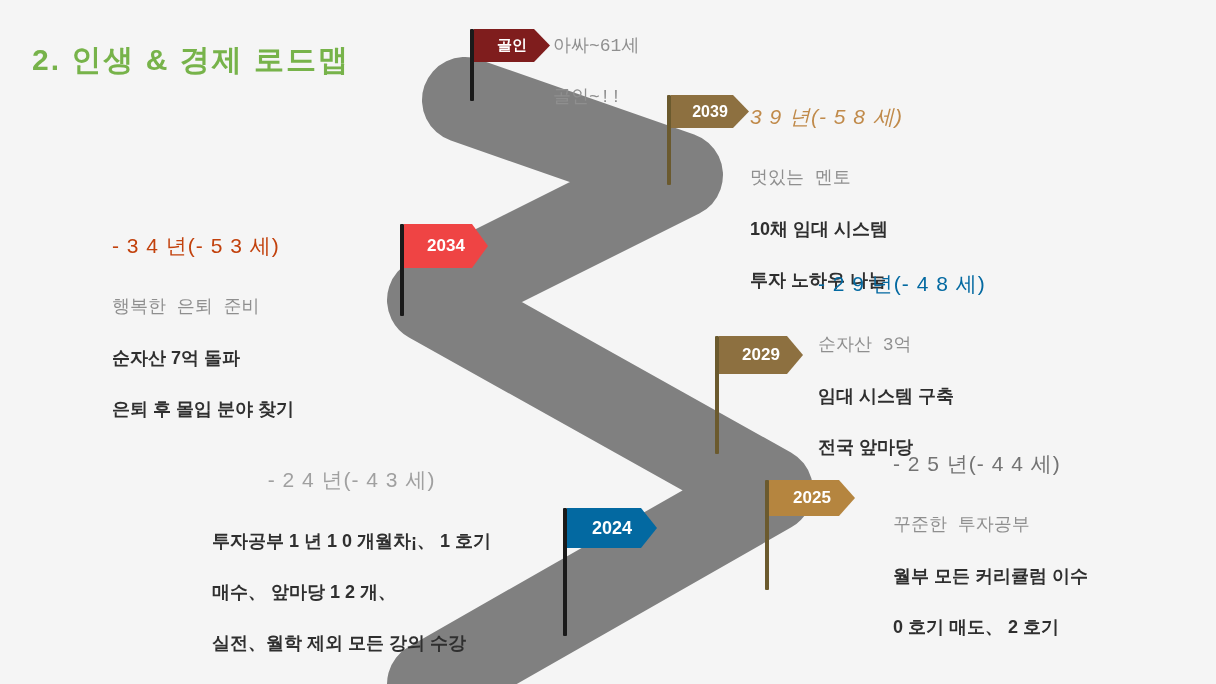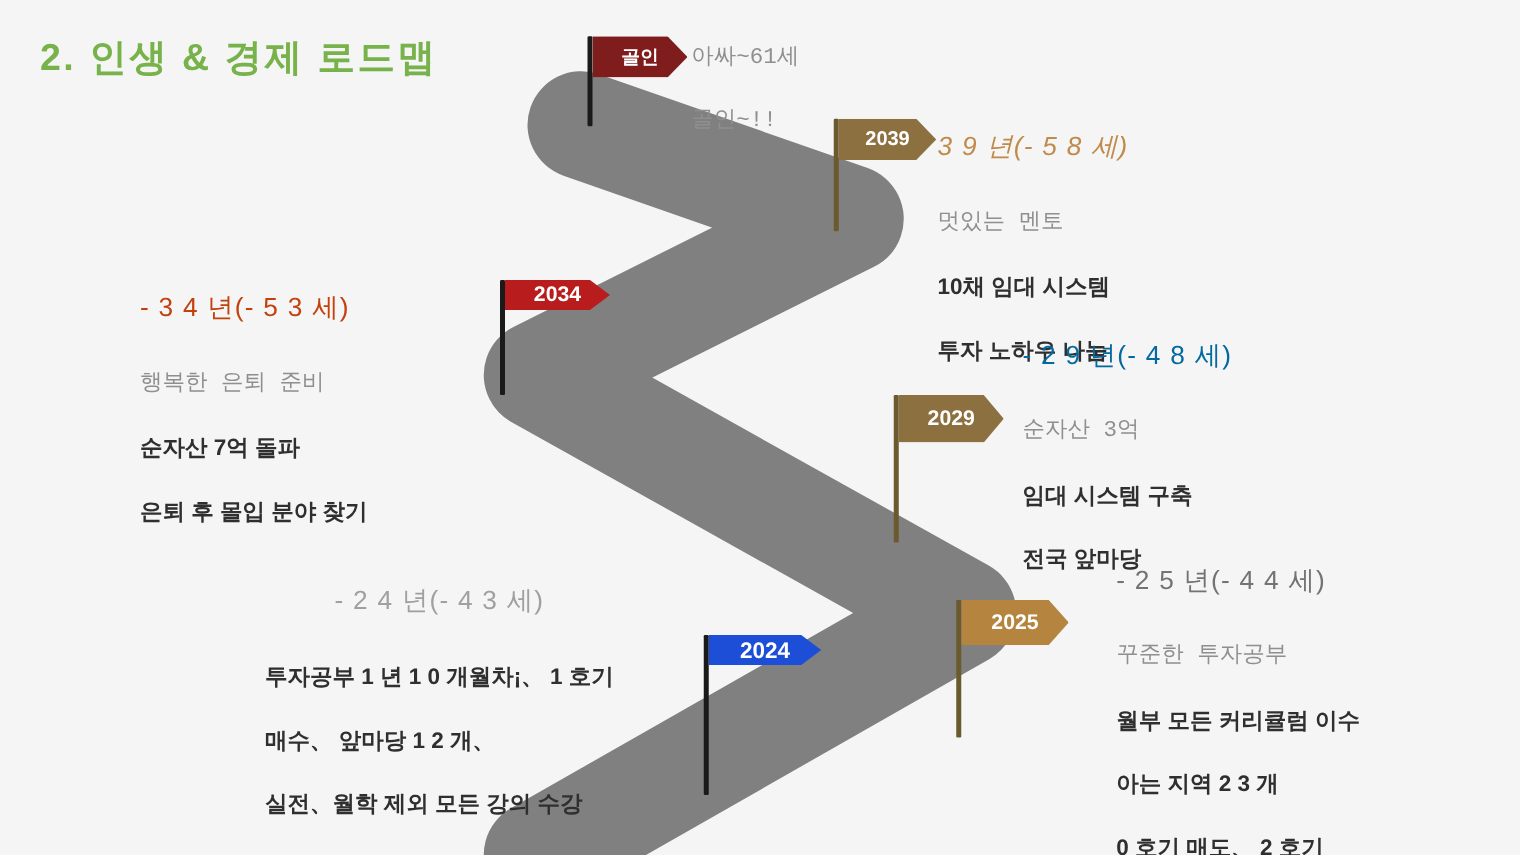--- a/index.html
+++ b/index.html
@@ -13,21 +13,21 @@
     height: 684px;
     background: #f5f5f5;
     overflow: hidden;
     font-family: "Liberation Sans", "DejaVu Sans", sans-serif;
   }
 
   
   #title {
     position: absolute;
     left: 32px;
-    top: 26px;
+    top: 40px;
     font-size: 30px;
     font-weight: bold;
     letter-spacing: 2px;
     color: #77b34a;
     white-space: nowrap;
   }
 
   
   #road-svg {
     position: absolute;
@@ -125,32 +125,32 @@
     <div class="head" style="color:#c08a4a; font-weight:normal;font-style:italic;">3 9 년(- 5 8 세)</div>
     <div class="body">
       <span class="body-line muted">멋있는 멘토</span>
       <span class="body-line strong">10채 임대 시스템</span>
       <span class="body-line strong">투자 노하우 나눔</span>
     </div>
   </div>
 
   <div class="flag" style="left:400px; top:224px; width:95px; height:92px;">
     <div class="pole" style="height:92px; background:#1a1a1a;"></div>
-    <div class="banner" style="left:4px; width:84px; height:24px; background:#b91c1c; font-size:17px;text-align:right;">2034</div>
+    <div class="banner" style="left:4px; width:84px; height:44px; background:#ef4444; font-size:17px;text-align:right;">2034</div>
   </div>
   <div class="block align-left" style="left:112px; top:232px;">
     <div class="head" style="color:#c2410c; font-weight:normal;">- 3 4 년(- 5 3 세)</div>
     <div class="body">
       <span class="body-line muted">행복한 은퇴 준비</span>
       <span class="body-line strong">순자산 7억 돌파</span>
       <span class="body-line strong">은퇴 후 몰입 분야 찾기</span>
     </div>
   </div>
 
-  <div class="flag" style="left:715px; top:316px; width:100px; height:118px;">
+  <div class="flag" style="left:715px; top:336px; width:100px; height:118px;">
     <div class="pole" style="height:118px; background:#6b5a2e;"></div>
     <div class="banner" style="left:4px; width:84px; height:38px; background:#8d7040; font-size:17px;">2029</div>
   </div>
   <div class="block align-left" style="left:818px; top:270px;">
     <div class="head" style="color:#0369a1; font-weight:normal;">- 2 9 년(- 4 8 세)</div>
     <div class="body">
       <span class="body-line muted">순자산 3억</span>
       <span class="body-line strong">임대 시스템 구축</span>
       <span class="body-line strong">전국 앞마당</span>
     </div>
@@ -158,29 +158,28 @@
 
   <div class="flag" style="left:765px; top:480px; width:100px; height:110px;">
     <div class="pole" style="height:110px; background:#6b5a2e;"></div>
     <div class="banner" style="left:4px; width:86px; height:36px; background:#b5853f; font-size:17px;">2025</div>
   </div>
   <div class="block align-left" style="left:893px; top:450px;">
     <div class="head" style="color:#737373; font-weight:normal;">- 2 5 년(- 4 4 세)</div>
     <div class="body">
       <span class="body-line muted">꾸준한 투자공부</span>
       <span class="body-line strong">월부 모든 커리큘럼 이수</span>
-      <span class="body-line strong">아는 지역  2 3 개</span>
       <span class="body-line strong"> 0 호기 매도、  2 호기</span>
       
     </div>
   </div>
 
   <div class="flag" style="left:563px; top:508px; width:100px; height:128px;">
     <div class="pole" style="height:128px; background:#1a1a1a;"></div>
-    <div class="banner" style="left:4px; width:90px; height:24px; background:#1d4ed8; font-size:18px;">2024</div>
+    <div class="banner" style="left:4px; width:90px; height:40px; background:#0369a1; font-size:18px;">2024</div>
   </div>
   <div class="block align-left" style="left:212px; top:466px;">
     <div class="head" style="color:#a0a0a0; font-weight:normal; text-align:center;">- 2 4 년(- 4 3 세)</div>
     <div class="body">
       <span class="body-line strong">투자공부  1 년  1 0 개월차¡、  1 호기</span>
       <span class="body-line strong">매수、 앞마당  1 2 개、</span>
       <span class="body-line strong">실전、월학 제외 모든 강의 수강</span>
       <span class="body-line strong">성실한 조장/조원, MVP</span>
     </div>
   </div>

